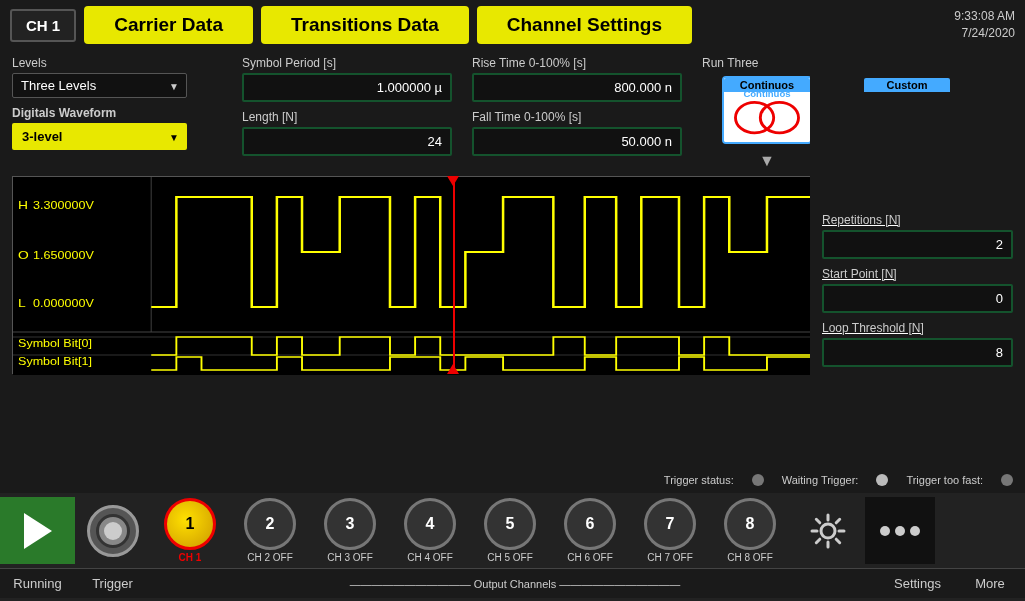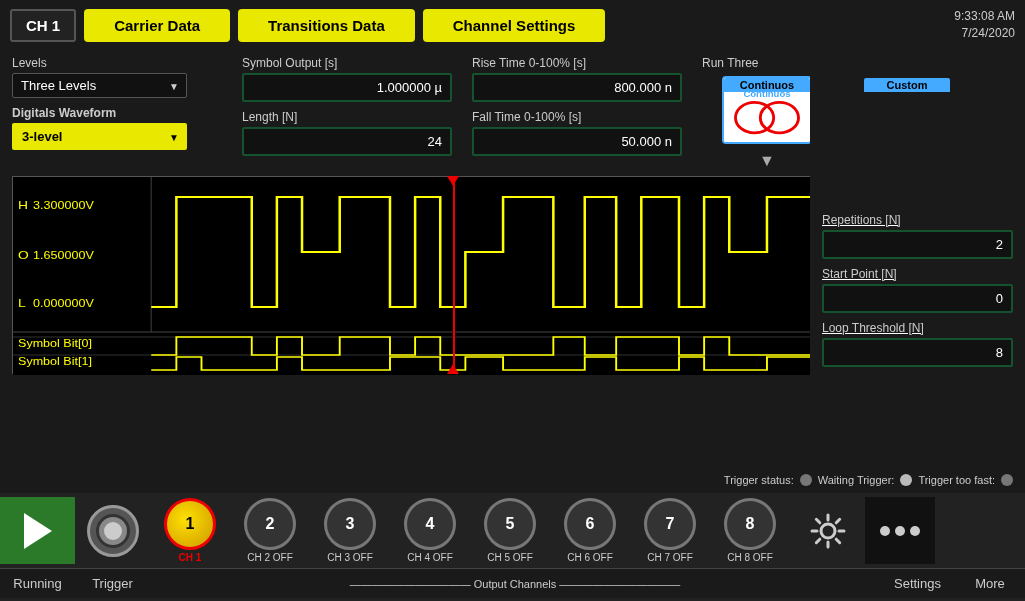--- a/index.html
+++ b/index.html
@@ -29,21 +29,21 @@
       font-size: 15px;
       font-weight: bold;
       cursor: pointer;
       border-radius: 3px;
     }
     .tab-btn {
       background: #e8e800;
       border: none;
       color: #000;
       padding: 8px 30px;
-      font-size: 15px;
+      font-size: 19px;
       font-weight: bold;
       cursor: pointer;
       margin-left: 8px;
       border-radius: 4px;
     }
     .datetime {
       margin-left: auto;
       text-align: right;
       font-size: 12px;
       color: #ccc;
@@ -393,21 +393,21 @@
       <div class="waveform-select-wrap">
         <select class="waveform-select">
           <option>3-level</option>
         </select>
       </div>
     </div>
   </div>
 
   <div class="col2">
     <div class="field-row">
-      <div class="field-label">Symbol Output [s]</div>
+      <div class="field-label">Symbol Period [s]</div>
       <input type="text" class="field-input" value="1.000000 µ" style="">
     </div>
     <div class="field-row">
       <div class="field-label">Length [N]</div>
       <input type="text" class="field-input" value="24" style="">
     </div>
   </div>
 
   <div class="col3">
     <div class="field-row">
@@ -520,21 +520,21 @@
   <div class="field-row">
     <div class="field-label">Start Point [N]</div>
     <input type="text" class="field-input" value="0" style="">
   </div>
   <div class="field-row">
     <div class="field-label">Loop Threshold [N]</div>
     <input type="text" class="field-input" value="8" style="">
   </div>
 </div>
 
-<div style="position:absolute;bottom:110px;left:0;right:0;background:#1a1a1a;padding:3px 12px;font-size:11px;color:#ccc;display:flex;align-items:center;gap:6px;justify-content:flex-end;height:22px;">
+<div style="position:absolute;bottom:110px;left:0;right:0;background:#1a1a1a;padding:3px 12px;font-size:11px;color:#ccc;display:flex;align-items:center;gap:18px;justify-content:flex-end;height:22px;">
   <span>Trigger status:</span>
   <span class="status-dot dot-gray"></span>
   <span>Waiting Trigger:</span>
   <span class="status-dot dot-light"></span>
   <span>Trigger too fast:</span>
   <span class="status-dot dot-gray"></span>
 </div>
 
 <div class="bottom-bar">
   <div class="channel-buttons">

